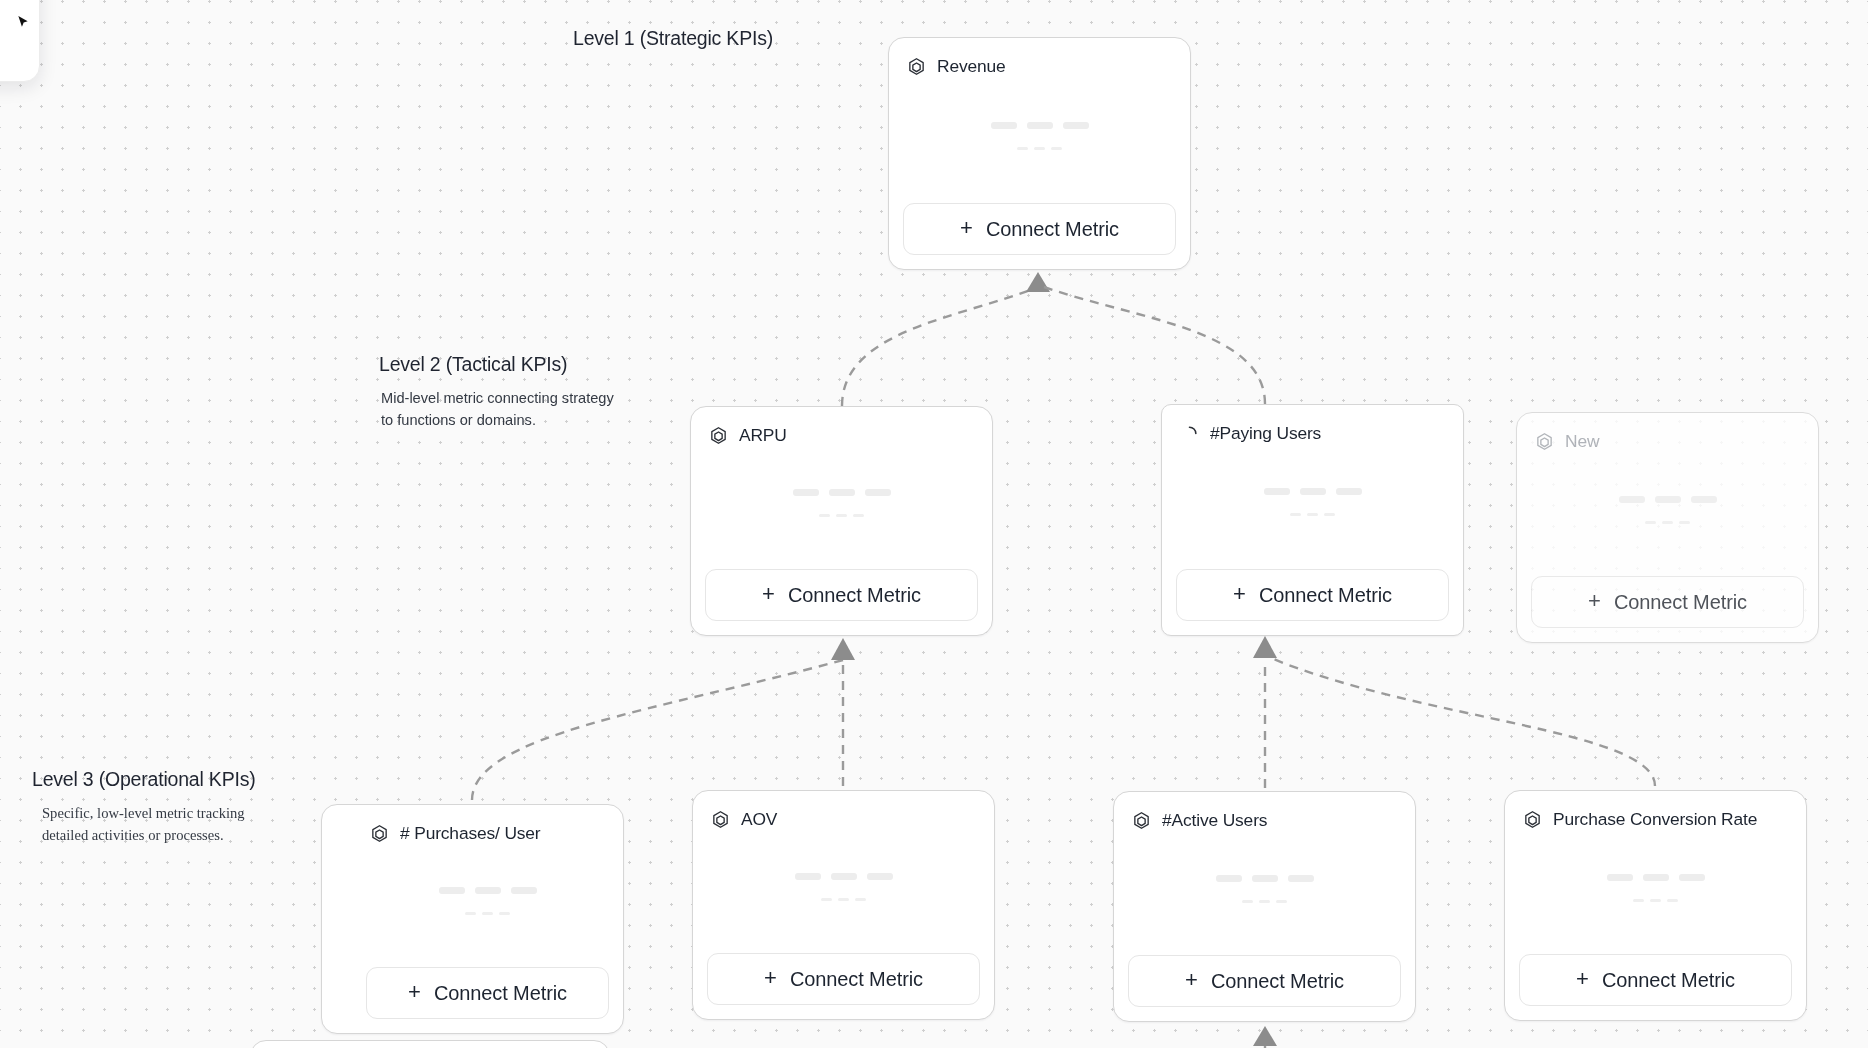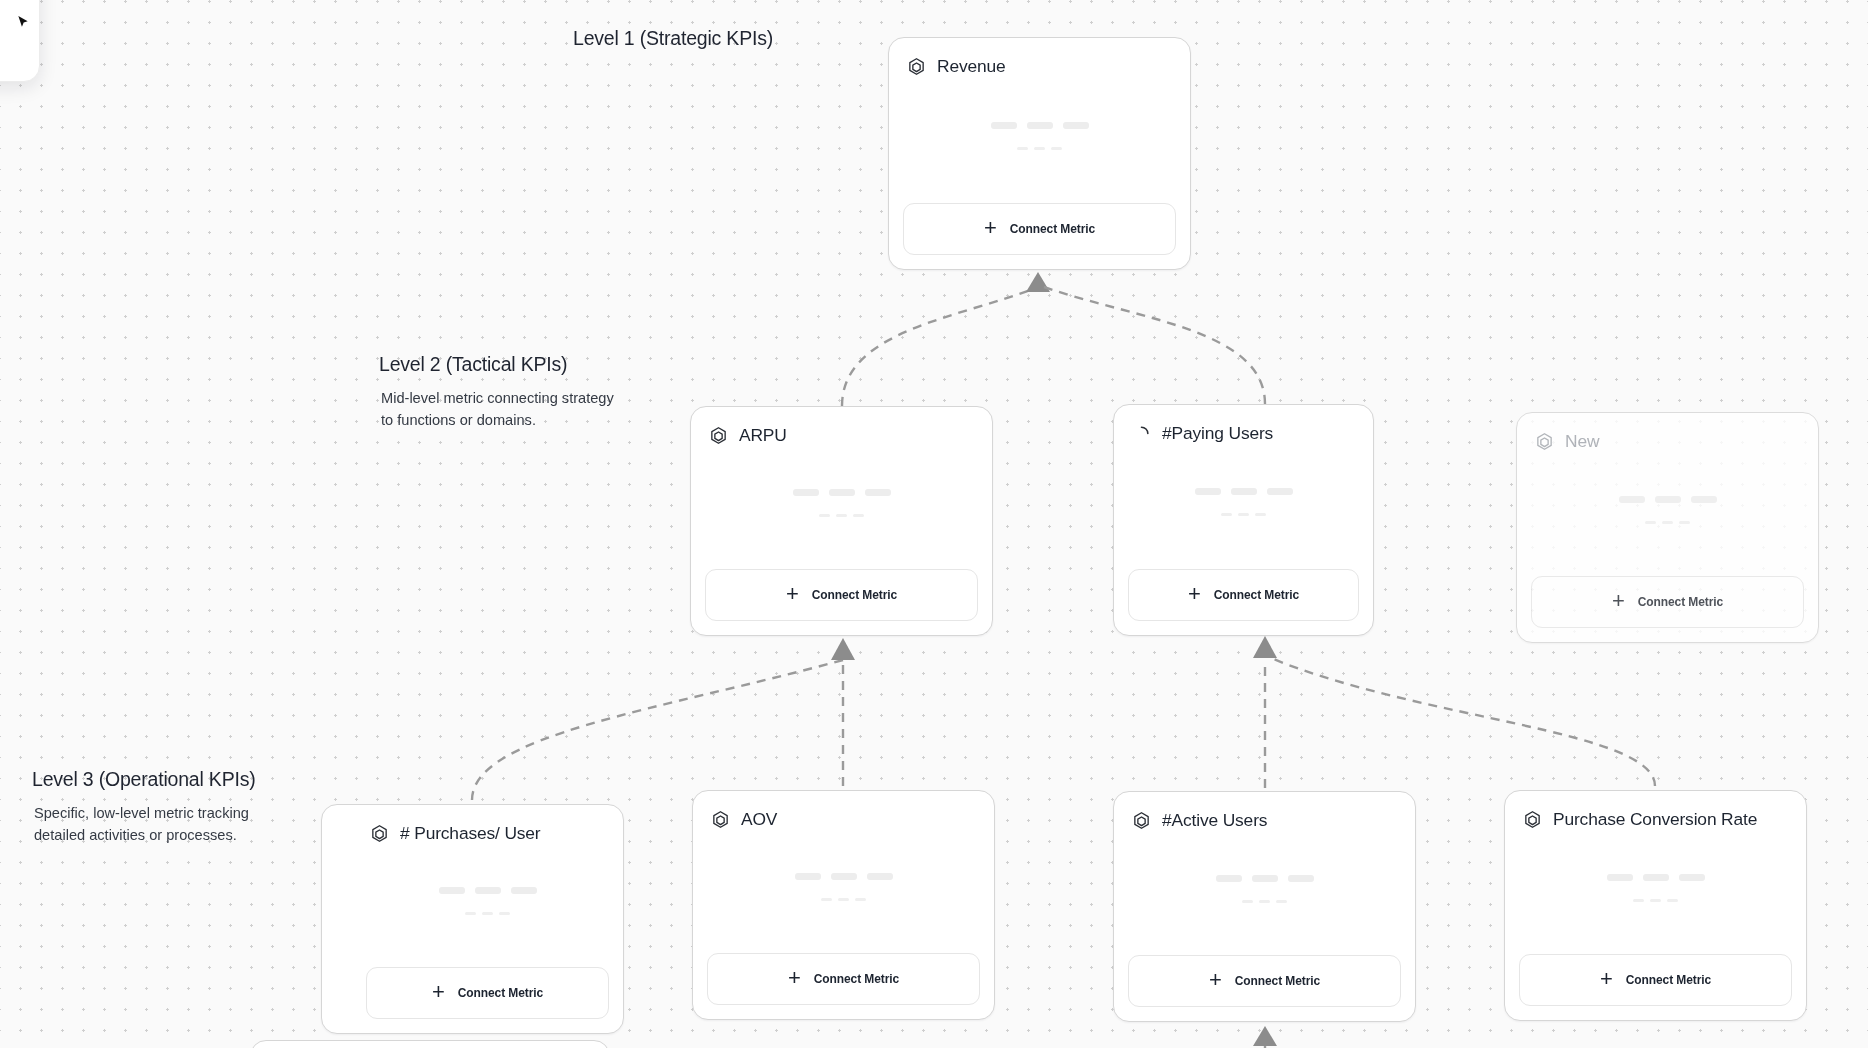--- a/index.html
+++ b/index.html
@@ -57,21 +57,21 @@
     font-size: 14.6px;
     line-height: 1.48;
     color: #343a44;
     width: 212px;
   }
   #legend-l1 { left: 573px; top: 27px; }
   #legend-l1 .lvl-desc { margin-left: 1px; width: 245px; }
   #legend-l2 { left: 379px; top: 353px; }
   #legend-l2 .lvl-desc { margin-left: 2px; width: 238px; }
   #legend-l3 { left: 32px; top: 768px; }
-  #legend-l3 .lvl-desc { margin-left: 2px; width: 250px; }
+  #legend-l3 .lvl-desc { margin-left: 10px; width: 250px; font-family: Liberation Serif, serif; }
 
   
   .node {
     position: absolute;
     z-index: 4;
     background: #ffffff;
     border: 1.3px solid #d6d6d6;
     border-radius: 16px;
     box-shadow: 0 1px 2px rgba(16,24,40,0.05);
     display: flex;
@@ -142,22 +142,22 @@
     flex: 0 0 auto;
   }
   .connect-btn .plus {
     font-size: 22px;
     line-height: 1;
     color: #1d2430;
     font-weight: 300;
     margin-top: -2px;
   }
   .connect-btn .connect-label {
-    font-size: 12px;
-    font-weight: 700;
+    font-size: 20px;
+    font-weight: 400;
     color: #1d2430;
     letter-spacing: -0.1px;
   }
   .node.dim .connect-btn .plus,
   .node.dim .connect-btn .connect-label { color: #2a2f38; }
 
   
   #corner-panel {
     position: absolute;
     left: -56px;
@@ -278,21 +278,21 @@
         <span class="skel-bar"></span>
         <span class="skel-bar"></span>
       </div>
     </div>
     <div class="connect-btn">
       <span class="plus">+</span>
       <span class="connect-label">Connect Metric</span>
     </div>
   </div>
 
-  <div class="node" id="node-paying-users" style="left:1113px; top:404px; width:261px; height:232px;">
+  <div class="node" id="node-paying-users" style="left:1161px; top:404px; width:303px; height:232px;border-radius:10px;">
     <div class="node-head">
       <svg class="node-icon" viewBox="0 0 24 24">
         <path d="M20 12a8 8 0 0 0-8-8" fill="none" stroke="#2b2f36" stroke-width="2" stroke-linecap="round"></path>
       </svg>
       <div class="node-title">#Paying Users</div>
     </div>
     <div class="node-body">
       <div class="skel-row">
         <span class="skel-bar w1"></span>
         <span class="skel-bar w2"></span>

